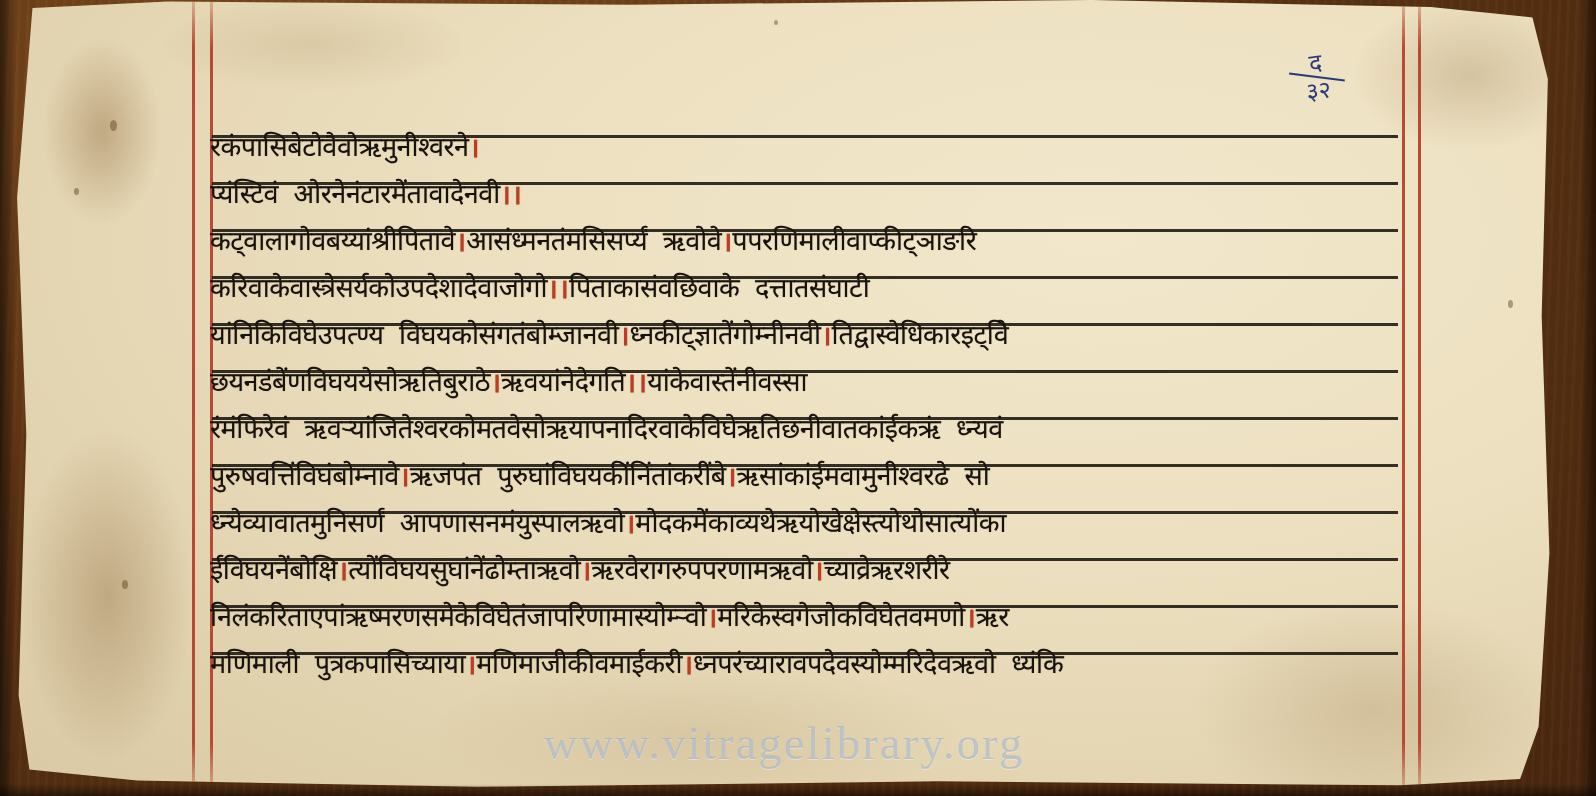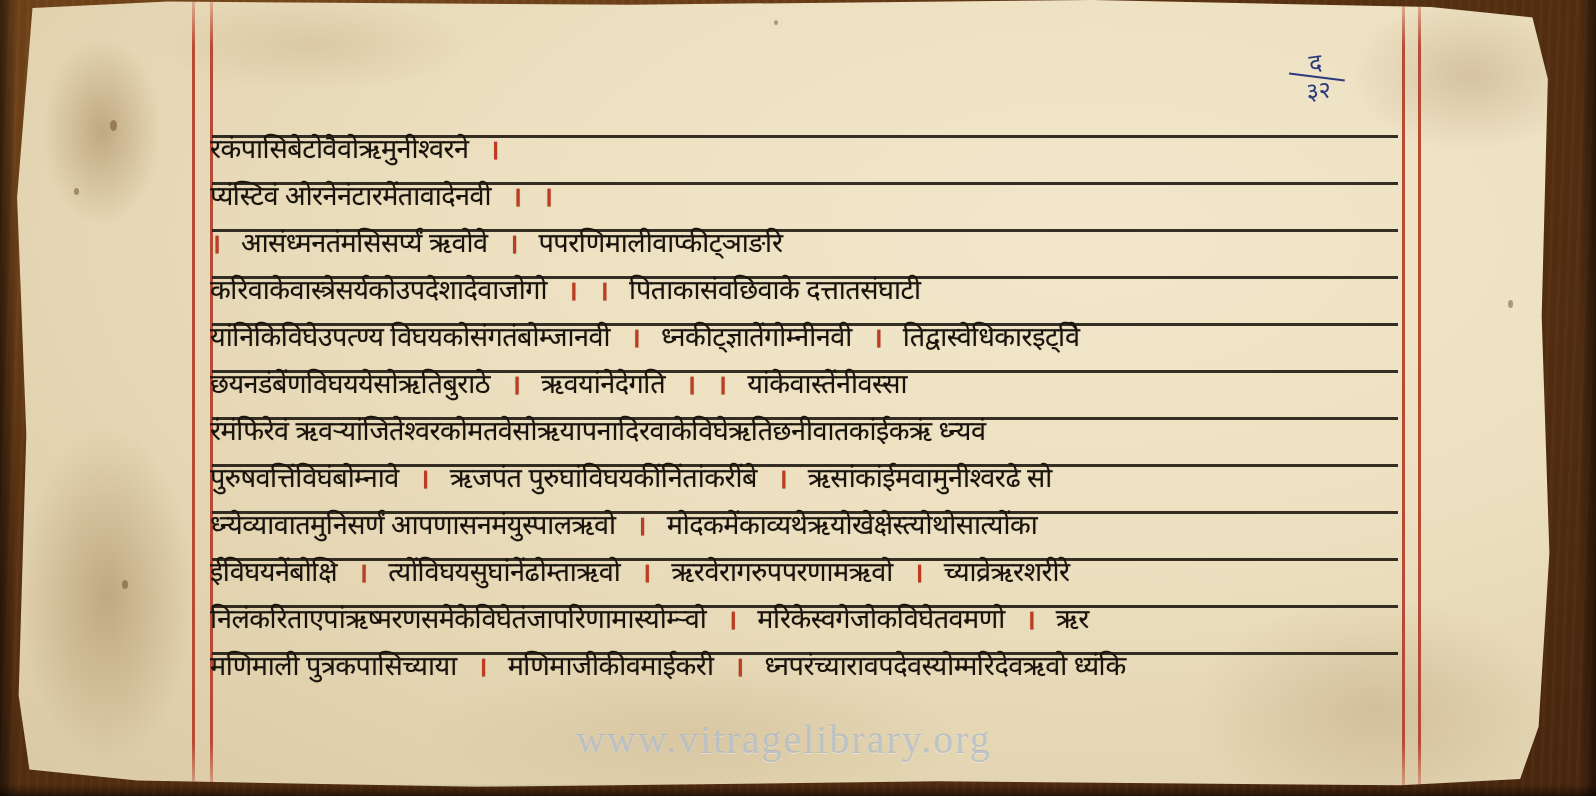--- a/index.html
+++ b/index.html
@@ -99,27 +99,26 @@
     width: 1190px;
     height: 540px;
   }
   .line {
     position: relative;
     height: 47px;
     display: flex;
     align-items: center;
     white-space: nowrap;
     overflow: hidden;
-    font-family: Liberation Sans, sans-serif;
+    font-family: Liberation Mono, monospace;
     font-size: 27px;
     line-height: 47px;
     letter-spacing: -0.5px;
     color: #17120c;
     text-shadow: 0 0 1px rgba(40,25,10,.35);
-    gap: 20px;
   }
   .line .seg {
     display: inline-block;
   }
   
   .line::before {
     content: "";
     position: absolute;
     left: 2px;
     right: 2px;
@@ -166,21 +165,21 @@
   }
 
   
   .watermark {
     position: absolute;
     left: 0;
     right: 0;
     top: 716px;
     text-align: center;
     font-family: "Liberation Serif", serif;
-    font-size: 40px;
+    font-size: 47px;
     letter-spacing: 2px;
     color: rgba(150,170,195,.55);
     text-shadow: 0 1px 0 rgba(255,255,255,.35);
     user-select: none;
   }
 
   
   .edge {
     position: absolute;
     top: 0;
@@ -237,20 +236,21 @@
         <span class="danda">।</span>
       </div>
 
       <div class="line">
         <span class="seg">प्यंस्टिवं ओरनेनंटारमेंतावादेनवी</span>
         <span class="danda">।</span>
         <span class="danda">।</span>
       </div>
 
       <div class="line">
+        <span class="seg">कट्वालागोवबय्यांश्रीपितावे</span>
         <span class="danda">।</span>
         <span class="seg">आसंध्मनतंमसिसर्प्यं ऋवोवे</span>
         <span class="danda">।</span>
         <span class="seg">पपरणिमालीवाप्कीट्ञाङरि</span>
       </div>
 
       <div class="line">
         <span class="seg">करिवाकेवास्त्रेसर्यकोउपदेशादेवाजोगो</span>
         <span class="danda">।</span>
         <span class="danda">।</span>

